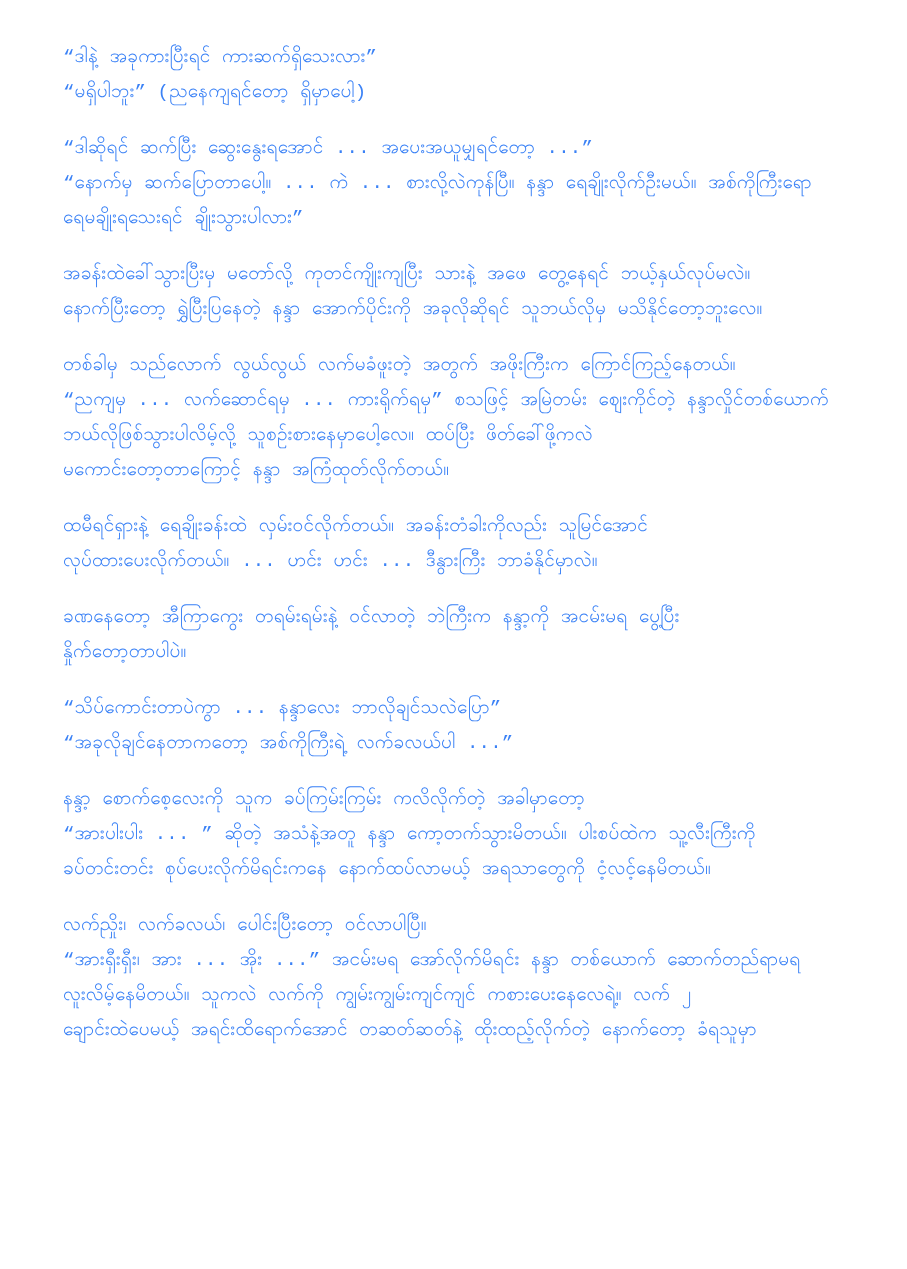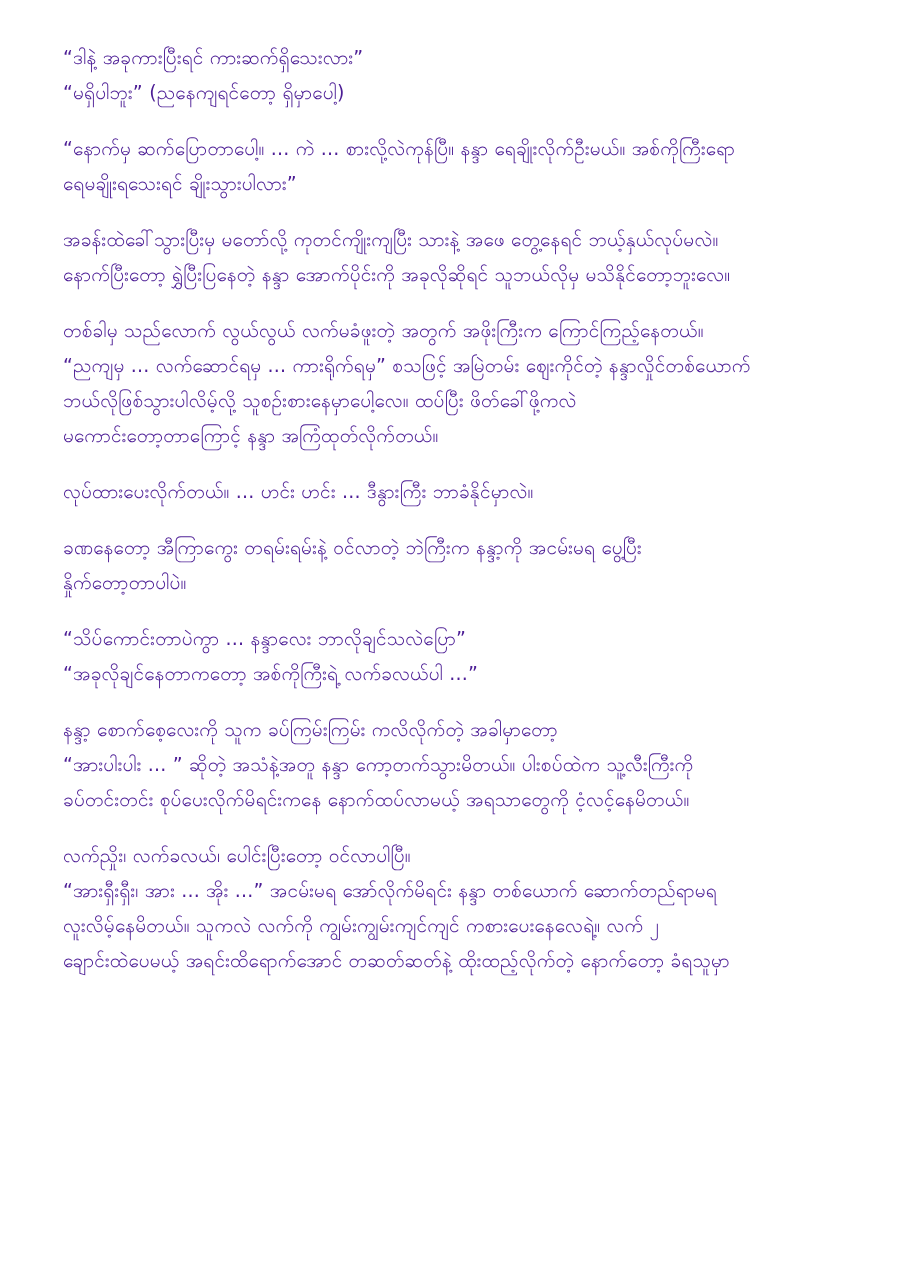--- a/index.html
+++ b/index.html
@@ -31,41 +31,43 @@
     display: block;
     font-size: 19px;
     line-height: 35px;
     letter-spacing: 0.2px;
     white-space: nowrap;
   }
 </style>
 </head>
 <body>
 
-<div class="page" style="background: rgb(255, 255, 255); color: #4c1d95;">
+<div class="page" style="background: rgb(255, 255, 255); color: #3b82f6; font-family: Liberation Mono, monospace;">
   <div class="content" id="content">
       <p class="para">
         <span class="line">“ဒါနဲ့ အခုကားပြီးရင် ကားဆက်ရှိသေးလား”</span>
         <span class="line">“မရှိပါဘူး” (ညနေကျရင်တော့ ရှိမှာပေါ့)</span>
       </p>
       <p class="para">
+        <span class="line">“ဒါဆိုရင် ဆက်ပြီး ဆွေးနွေးရအောင် ... အပေးအယူမျှရင်တော့ ...”</span>
         <span class="line">“နောက်မှ ဆက်ပြောတာပေါ့။ ... ကဲ ... စားလို့လဲကုန်ပြီ။ နန္ဒာ ရေချိုးလိုက်ဦးမယ်။ အစ်ကိုကြီးရော</span>
         <span class="line">ရေမချိုးရသေးရင် ချိုးသွားပါလား”</span>
       </p>
       <p class="para">
         <span class="line">အခန်းထဲခေါ်သွားပြီးမှ မတော်လို့ ကုတင်ကျိုးကျပြီး သားနဲ့ အဖေ တွေ့နေရင် ဘယ့်နှယ်လုပ်မလဲ။</span>
         <span class="line">နောက်ပြီးတော့ ရွှဲပြီးပြနေတဲ့ နန္ဒာ အောက်ပိုင်းကို အခုလိုဆိုရင် သူဘယ်လိုမှ မသိနိုင်တော့ဘူးလေ။</span>
       </p>
       <p class="para">
         <span class="line">တစ်ခါမှ သည်လောက် လွယ်လွယ် လက်မခံဖူးတဲ့ အတွက် အဖိုးကြီးက ကြောင်ကြည့်နေတယ်။</span>
         <span class="line">“ညကျမှ ... လက်ဆောင်ရမှ ... ကားရိုက်ရမှ” စသဖြင့် အမြဲတမ်း ဈေးကိုင်တဲ့ နန္ဒာလှိုင်တစ်ယောက်</span>
         <span class="line">ဘယ်လိုဖြစ်သွားပါလိမ့်လို့ သူစဉ်းစားနေမှာပေါ့လေ။ ထပ်ပြီး ဖိတ်ခေါ်ဖို့ကလဲ</span>
         <span class="line">မကောင်းတော့တာကြောင့် နန္ဒာ အကြံထုတ်လိုက်တယ်။</span>
       </p>
       <p class="para">
+        <span class="line">ထမီရင်ရှားနဲ့ ရေချိုးခန်းထဲ လှမ်းဝင်လိုက်တယ်။ အခန်းတံခါးကိုလည်း သူမြင်အောင်</span>
         <span class="line">လုပ်ထားပေးလိုက်တယ်။ ... ဟင်း ဟင်း ... ဒီနွားကြီး ဘာခံနိုင်မှာလဲ။</span>
       </p>
       <p class="para">
         <span class="line">ခဏနေတော့ အီကြာကွေး တရမ်းရမ်းနဲ့ ဝင်လာတဲ့ ဘဲကြီးက နန္ဒာ့ကို အငမ်းမရ ပွေ့ပြီး</span>
         <span class="line">နှိုက်တော့တာပါပဲ။</span>
       </p>
       <p class="para">
         <span class="line">“သိပ်ကောင်းတာပဲကွာ ... နန္ဒာလေး ဘာလိုချင်သလဲပြော”</span>
         <span class="line">“အခုလိုချင်နေတာကတော့ အစ်ကိုကြီးရဲ့ လက်ခလယ်ပါ ...”</span>
       </p>

